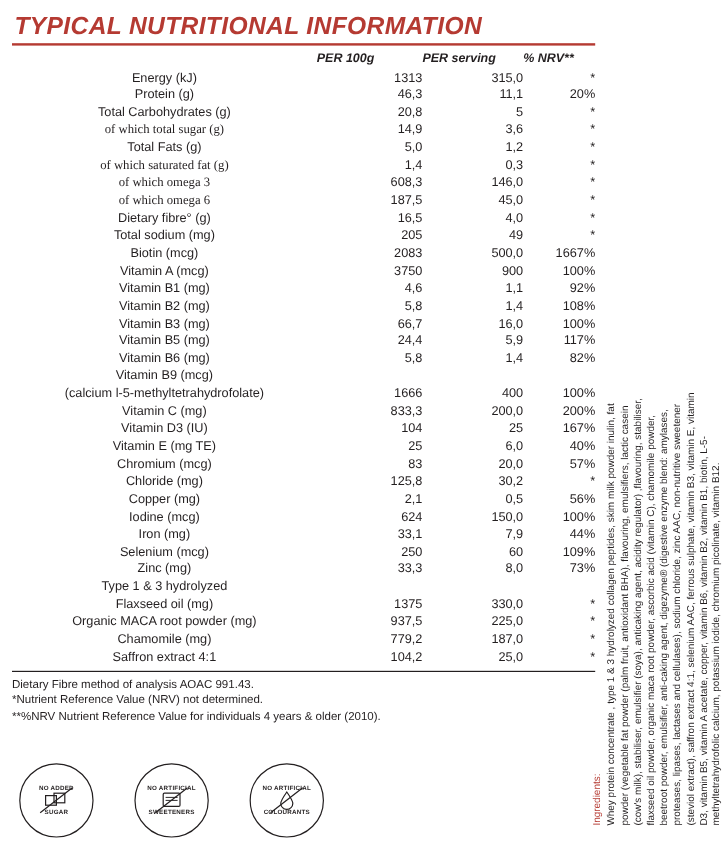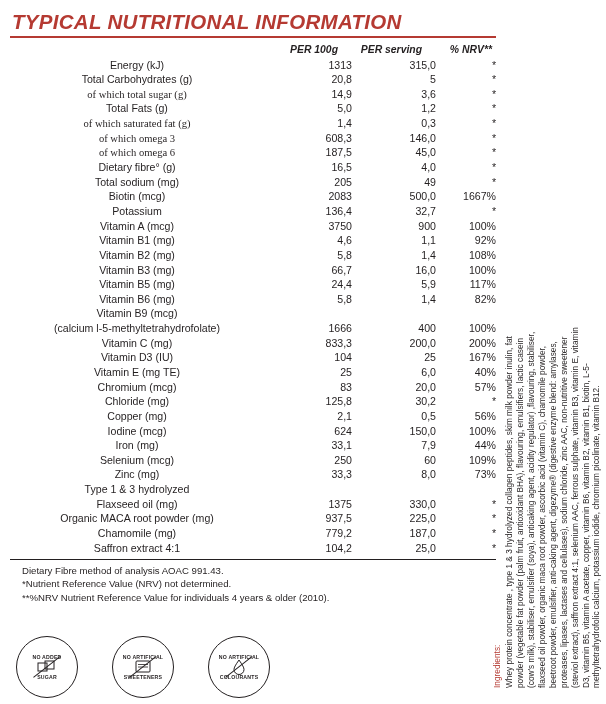--- a/index.html
+++ b/index.html
@@ -38,21 +38,21 @@
   table.nutri {
     width: 100%;
     border-collapse: collapse;
     font-size: 10.6px;
   }
   table.nutri th {
     font-weight: bold;
     font-style: italic;
     font-size: 10.4px;
     padding: 0 0 3px 0;
-    text-align: right;
+    text-align: left;
     white-space: nowrap;
   }
   table.nutri th.hdr-blank { text-align: left; }
   table.nutri td {
     padding: 0.55px 0;
     vertical-align: top;
     line-height: 1.28;
   }
   td.name { text-align: center; padding-right: 6px; }
   td.per100 { text-align: right; width: 88px; padding-right: 14px; }
@@ -61,21 +61,21 @@
   .indent { padding-left: 14px; font-family: Liberation Serif, serif; }
   .rule {
     border-top: 1px solid #231f20;
     margin: 3px 0 4px 0;
   }
   .footnotes {
     font-size: 9.6px;
     line-height: 1.42;
     margin-top: 2px;
   }
-  .footnotes div { white-space: nowrap; margin-left: 12px; }
+  .footnotes div { white-space: nowrap; }
   .ing-wrap {
     position: absolute;
     right: 0;
     top: 316px;
     width: 16px;
     height: 372px;
   }
   .ing-inner {
     position: absolute;
     transform: rotate(-90deg);
@@ -155,20 +155,26 @@
       </tr>
     </thead>
     <tbody id="nutri-body">
         <tr>
           <td class="name">Energy (kJ)</td>
           <td class="per100">1313</td>
           <td class="perserv">315,0</td>
           <td class="nrv">*</td>
         </tr>
         <tr>
+          <td class="name">Protein (g)</td>
+          <td class="per100">46,3</td>
+          <td class="perserv">11,1</td>
+          <td class="nrv">20%</td>
+        </tr>
+        <tr>
           <td class="name">Total Carbohydrates (g)</td>
           <td class="per100">20,8</td>
           <td class="perserv">5</td>
           <td class="nrv">*</td>
         </tr>
         <tr>
           <td class="name indent">of which total sugar (g)</td>
           <td class="per100">14,9</td>
           <td class="perserv">3,6</td>
           <td class="nrv">*</td>
@@ -207,26 +213,20 @@
           <td class="name">Total sodium (mg)</td>
           <td class="per100">205</td>
           <td class="perserv">49</td>
           <td class="nrv">*</td>
         </tr>
         <tr>
           <td class="name">Biotin (mcg)</td>
           <td class="per100">2083</td>
           <td class="perserv">500,0</td>
           <td class="nrv">1667%</td>
-        </tr>
-        <tr>
-          <td class="name">Potassium</td>
-          <td class="per100">136,4</td>
-          <td class="perserv">32,7</td>
-          <td class="nrv">*</td>
         </tr>
         <tr>
           <td class="name">Vitamin A (mcg)</td>
           <td class="per100">3750</td>
           <td class="perserv">900</td>
           <td class="nrv">100%</td>
         </tr>
         <tr>
           <td class="name">Vitamin B1 (mg)</td>
           <td class="per100">4,6</td>

